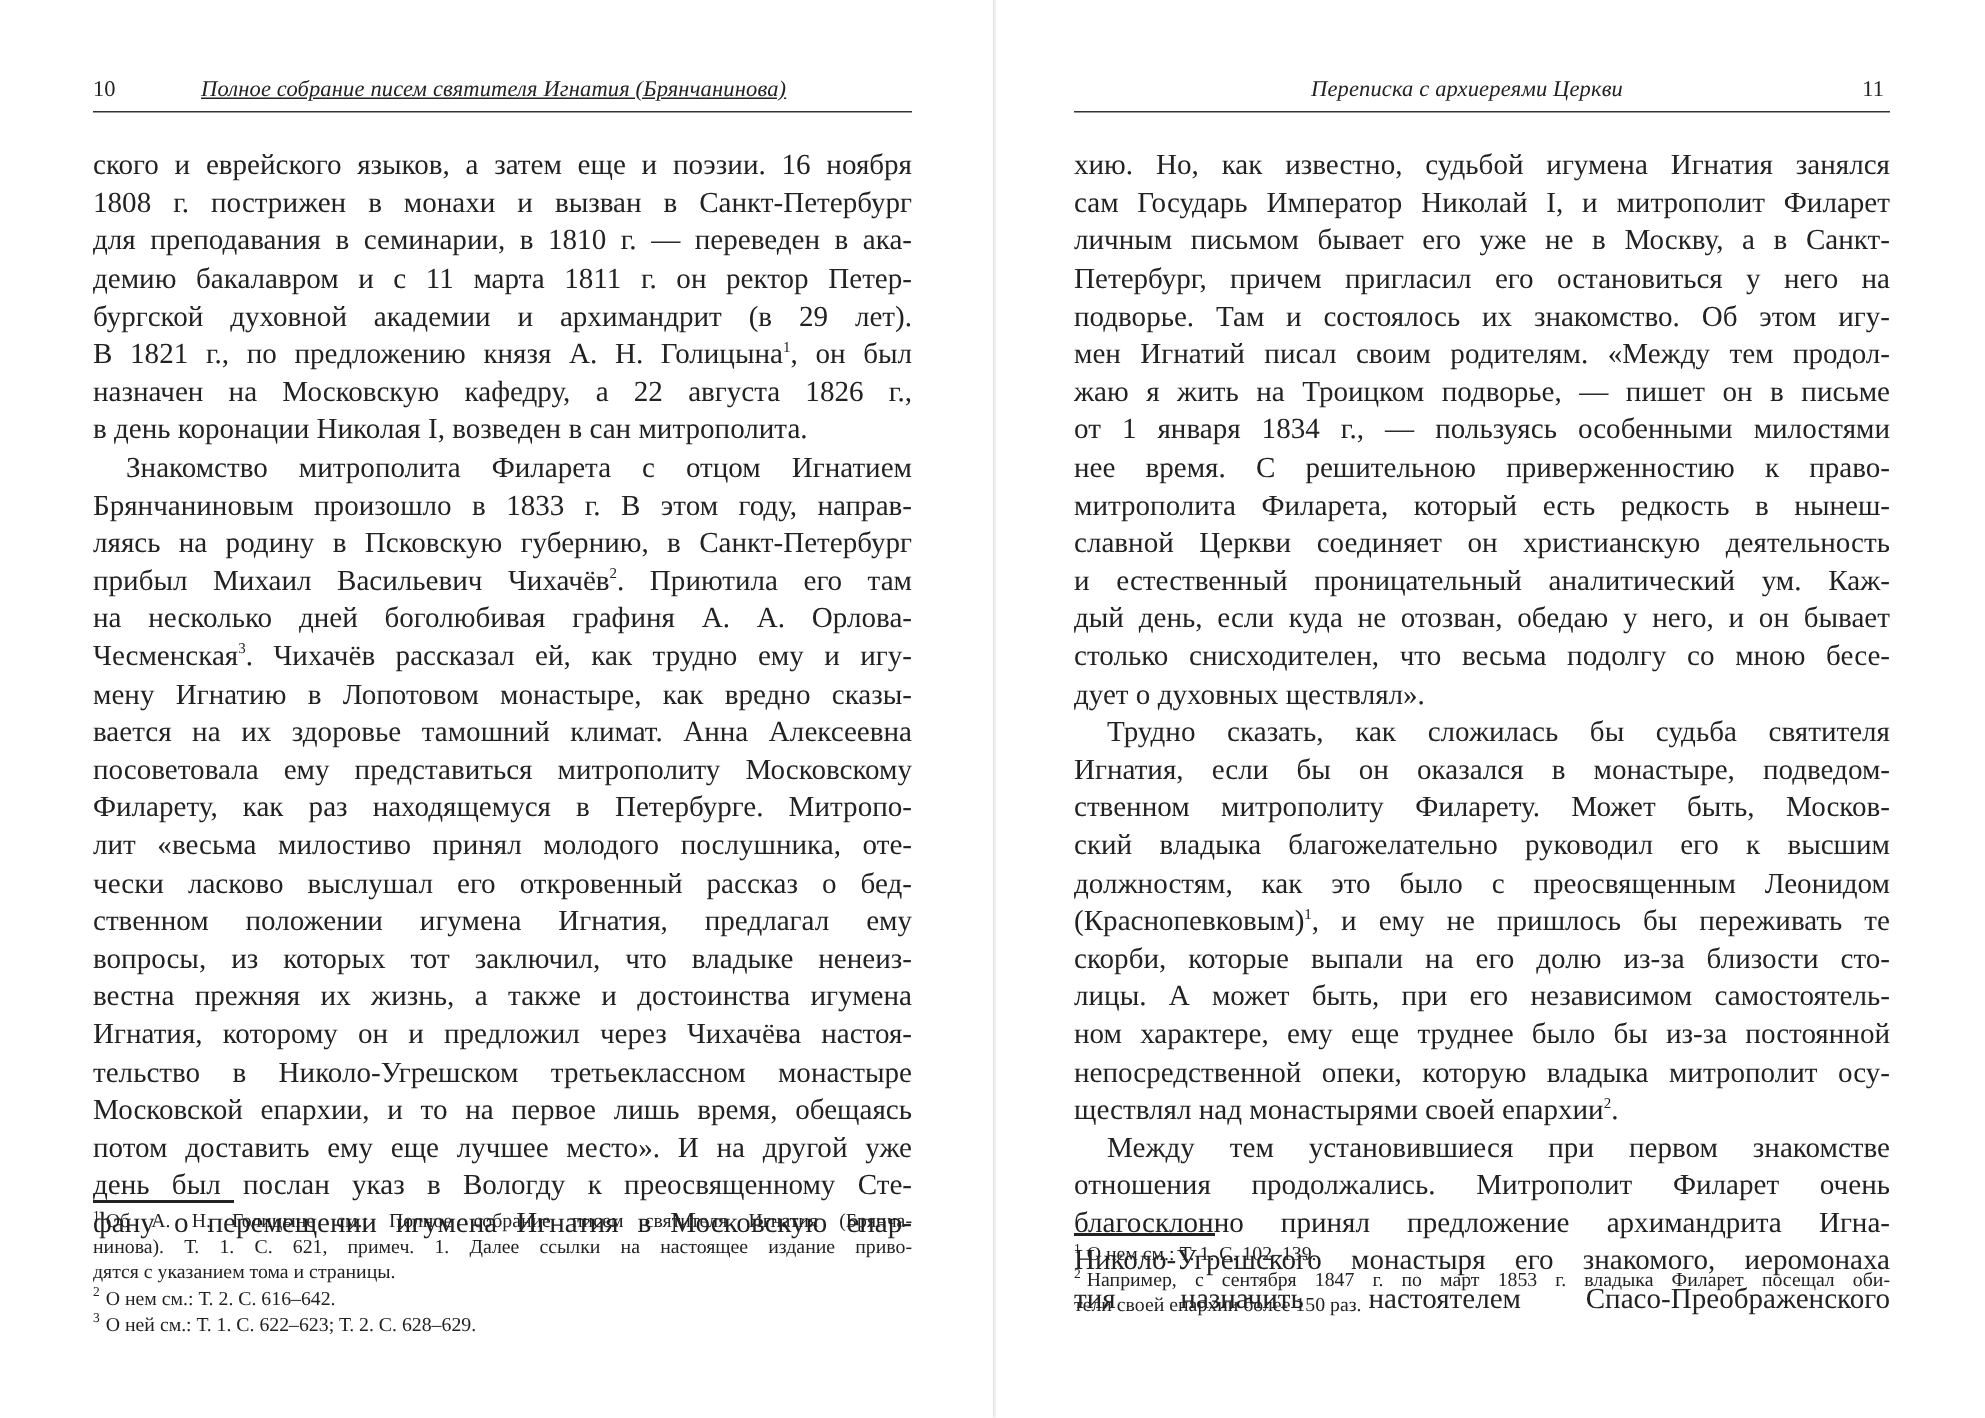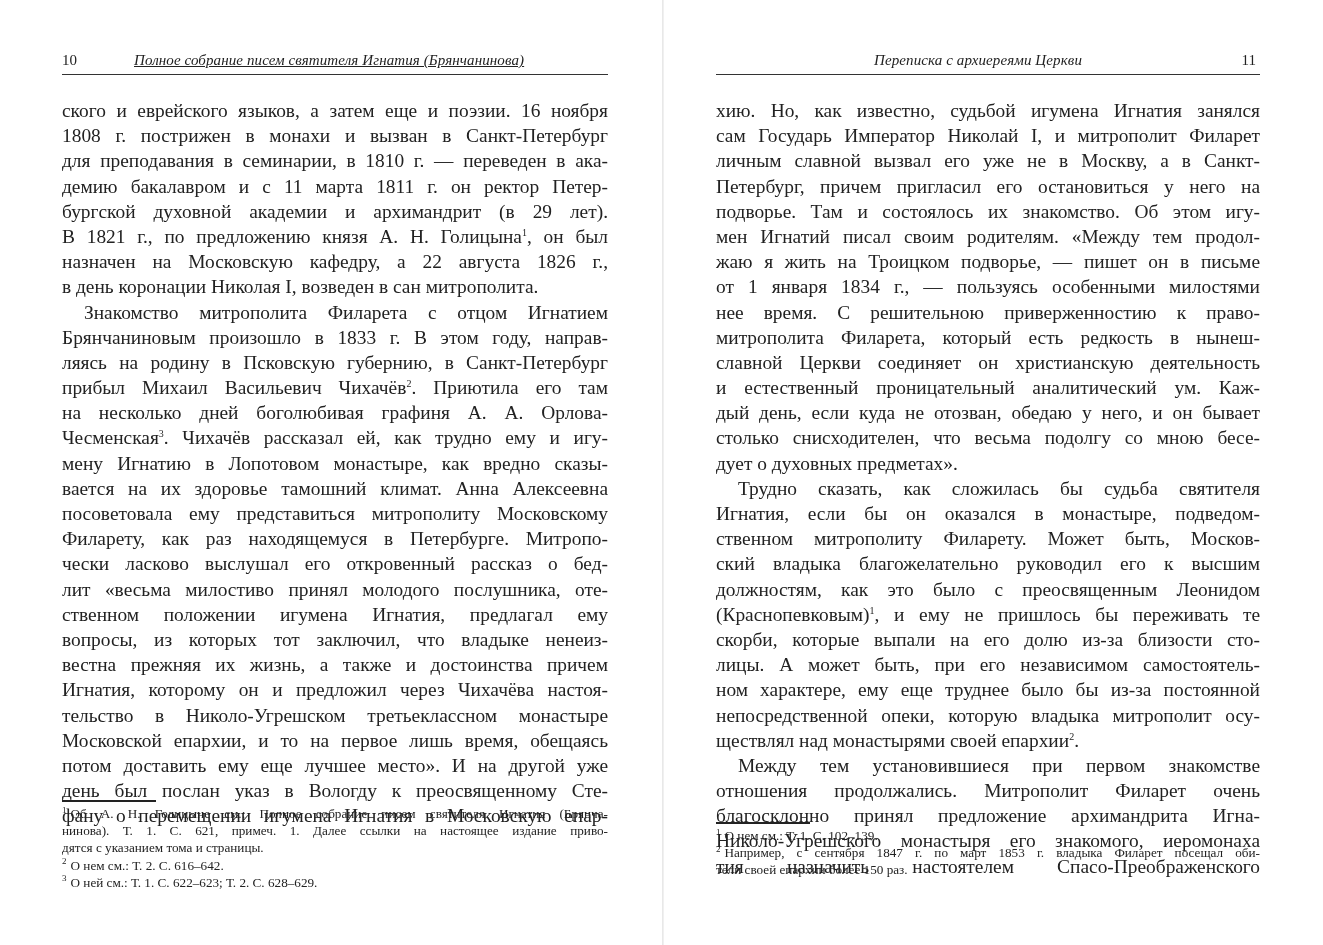--- a/index.html
+++ b/index.html
@@ -57,25 +57,25 @@
         <span class="line indent"><span>Знакомство митрополита Филарета с отцом Игнатием</span></span>
         <span class="line"><span>Брянчаниновым произошло в 1833 г. В этом году, направ-</span></span>
         <span class="line"><span>ляясь на родину в Псковскую губернию, в Санкт-Петербург</span></span>
         <span class="line"><span>прибыл Михаил Васильевич Чихачёв</span><sup>2</sup><span>. Приютила его там</span></span>
         <span class="line"><span>на несколько дней боголюбивая графиня А. А. Орлова-</span></span>
         <span class="line"><span>Чесменская</span><sup>3</sup><span>. Чихачёв рассказал ей, как трудно ему и игу-</span></span>
         <span class="line"><span>мену Игнатию в Лопотовом монастыре, как вредно сказы-</span></span>
         <span class="line"><span>вается на их здоровье тамошний климат. Анна Алексеевна</span></span>
         <span class="line"><span>посоветовала ему представиться митрополиту Московскому</span></span>
         <span class="line"><span>Филарету, как раз находящемуся в Петербурге. Митропо-</span></span>
+        <span class="line"><span>лит «весьма милостиво принял молодого послушника, оте-</span></span>
         <span class="line"><span>чески ласково выслушал его откровенный рассказ о бед-</span></span>
-        <span class="line"><span>лит «весьма милостиво принял молодого послушника, оте-</span></span>
         <span class="line"><span>ственном положении игумена Игнатия, предлагал ему</span></span>
         <span class="line"><span>вопросы, из которых тот заключил, что владыке ненеиз-</span></span>
-        <span class="line"><span>вестна прежняя их жизнь, а также и достоинства причем</span></span>
+        <span class="line"><span>вестна прежняя их жизнь, а также и достоинства игумена</span></span>
         <span class="line"><span>Игнатия, которому он и предложил через Чихачёва настоя-</span></span>
         <span class="line"><span>тельство в Николо-Угрешском третьеклассном монастыре</span></span>
         <span class="line"><span>Московской епархии, и то на первое лишь время, обещаясь</span></span>
         <span class="line"><span>потом доставить ему еще лучшее место». И на другой уже</span></span>
         <span class="line"><span>день был послан указ в Вологду к преосвященному Сте-</span></span>
         <span class="line"><span>фану о перемещении игумена Игнатия в Московскую епар-</span></span>
       </div>
     <div class="fn-rule"></div>
     <div class="footnotes" id="left-fn">
         <span class="line"><span class="fn-num">1</span><span>Об А. Н. Голицыне см.: Полное собрание писем святителя Игнатия (Брянча-</span></span>
@@ -87,33 +87,33 @@
   </div>
 
   <div class="page right">
     <div class="running-head">
       <span class="title">Переписка с архиереями Церкви</span>
       <span class="num">11</span>
     </div>
     <div class="body-text" id="right-body">
         <span class="line"><span>хию. Но, как известно, судьбой игумена Игнатия занялся</span></span>
         <span class="line"><span>сам Государь Император Николай I, и митрополит Филарет</span></span>
-        <span class="line"><span>личным славной вызвал его уже не в Москву, а в Санкт-</span></span>
+        <span class="line"><span>личным письмом бывает его уже не в Москву, а в Санкт-</span></span>
         <span class="line"><span>Петербург, причем пригласил его остановиться у него на</span></span>
         <span class="line"><span>подворье. Там и состоялось их знакомство. Об этом игу-</span></span>
         <span class="line"><span>мен Игнатий писал своим родителям. «Между тем продол-</span></span>
         <span class="line"><span>жаю я жить на Троицком подворье, — пишет он в письме</span></span>
         <span class="line"><span>от 1 января 1834 г., — пользуясь особенными милостями</span></span>
         <span class="line"><span>нее время. С решительною приверженностию к право-</span></span>
         <span class="line"><span>митрополита Филарета, который есть редкость в нынеш-</span></span>
         <span class="line"><span>славной Церкви соединяет он христианскую деятельность</span></span>
         <span class="line"><span>и естественный проницательный аналитический ум. Каж-</span></span>
         <span class="line"><span>дый день, если куда не отозван, обедаю у него, и он бывает</span></span>
         <span class="line"><span>столько снисходителен, что весьма подолгу со мною бесе-</span></span>
-        <span class="line last"><span>дует о духовных предметах».</span></span>
+        <span class="line last"><span>дует о духовных ществлял».</span></span>
         <span class="line indent"><span>Трудно сказать, как сложилась бы судьба святителя</span></span>
         <span class="line"><span>Игнатия, если бы он оказался в монастыре, подведом-</span></span>
         <span class="line"><span>ственном митрополиту Филарету. Может быть, Москов-</span></span>
         <span class="line"><span>ский владыка благожелательно руководил его к высшим</span></span>
         <span class="line"><span>должностям, как это было с преосвященным Леонидом</span></span>
         <span class="line"><span>(Краснопевковым)</span><sup>1</sup><span>, и ему не пришлось бы переживать те</span></span>
         <span class="line"><span>скорби, которые выпали на его долю из-за близости сто-</span></span>
         <span class="line"><span>лицы. А может быть, при его независимом самостоятель-</span></span>
         <span class="line"><span>ном характере, ему еще труднее было бы из-за постоянной</span></span>
         <span class="line"><span>непосредственной опеки, которую владыка митрополит осу-</span></span>

